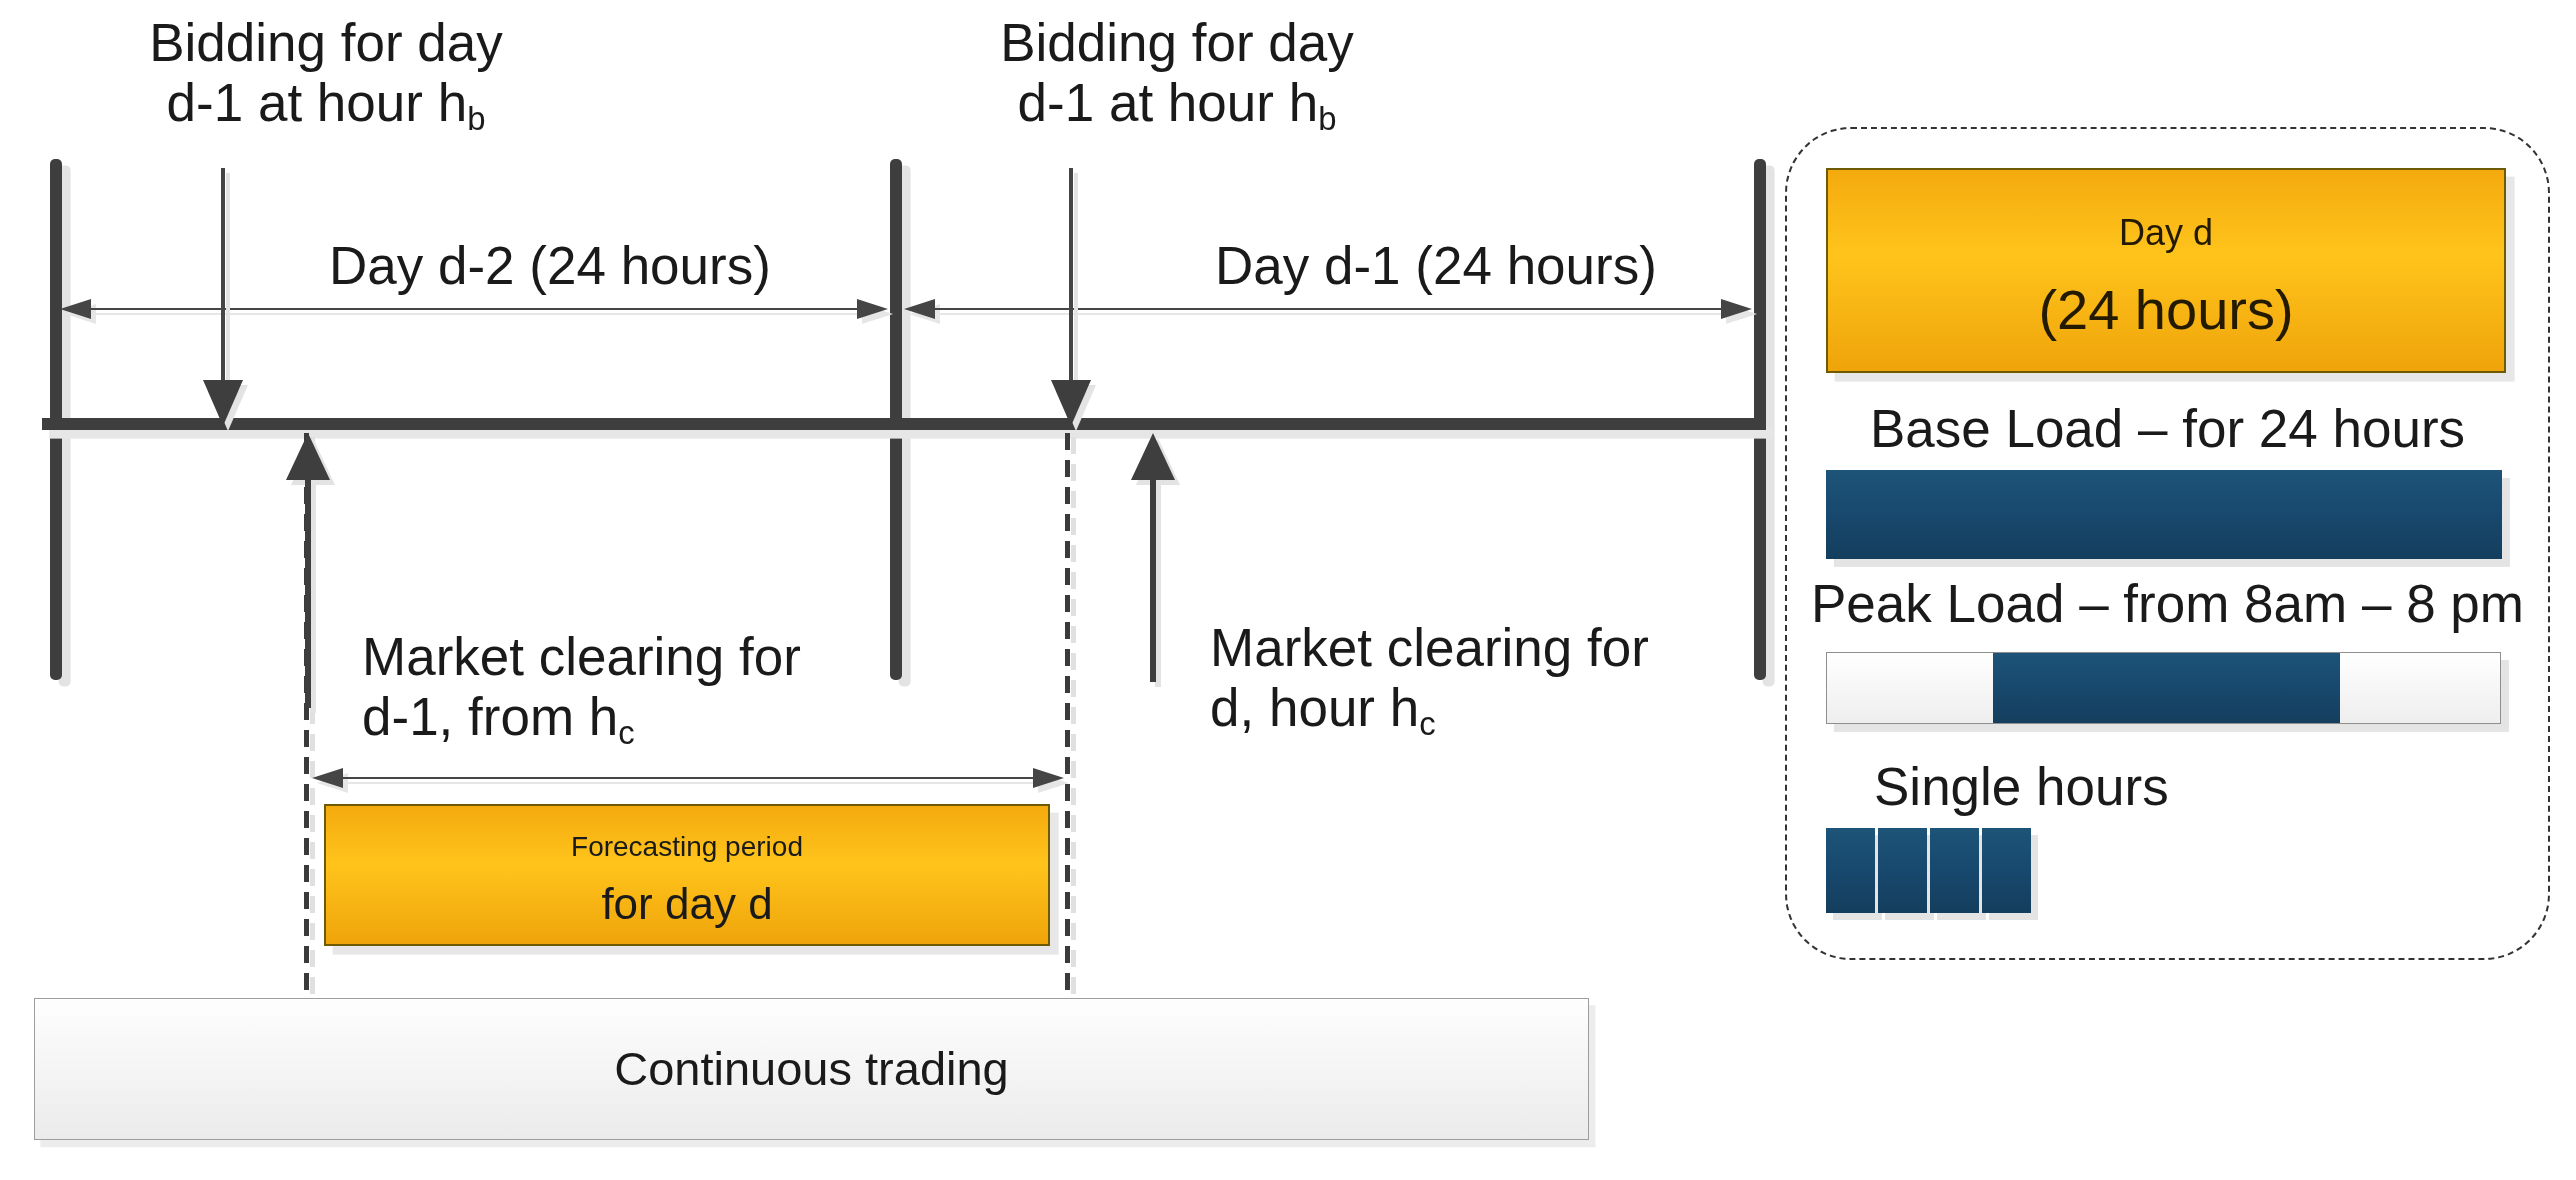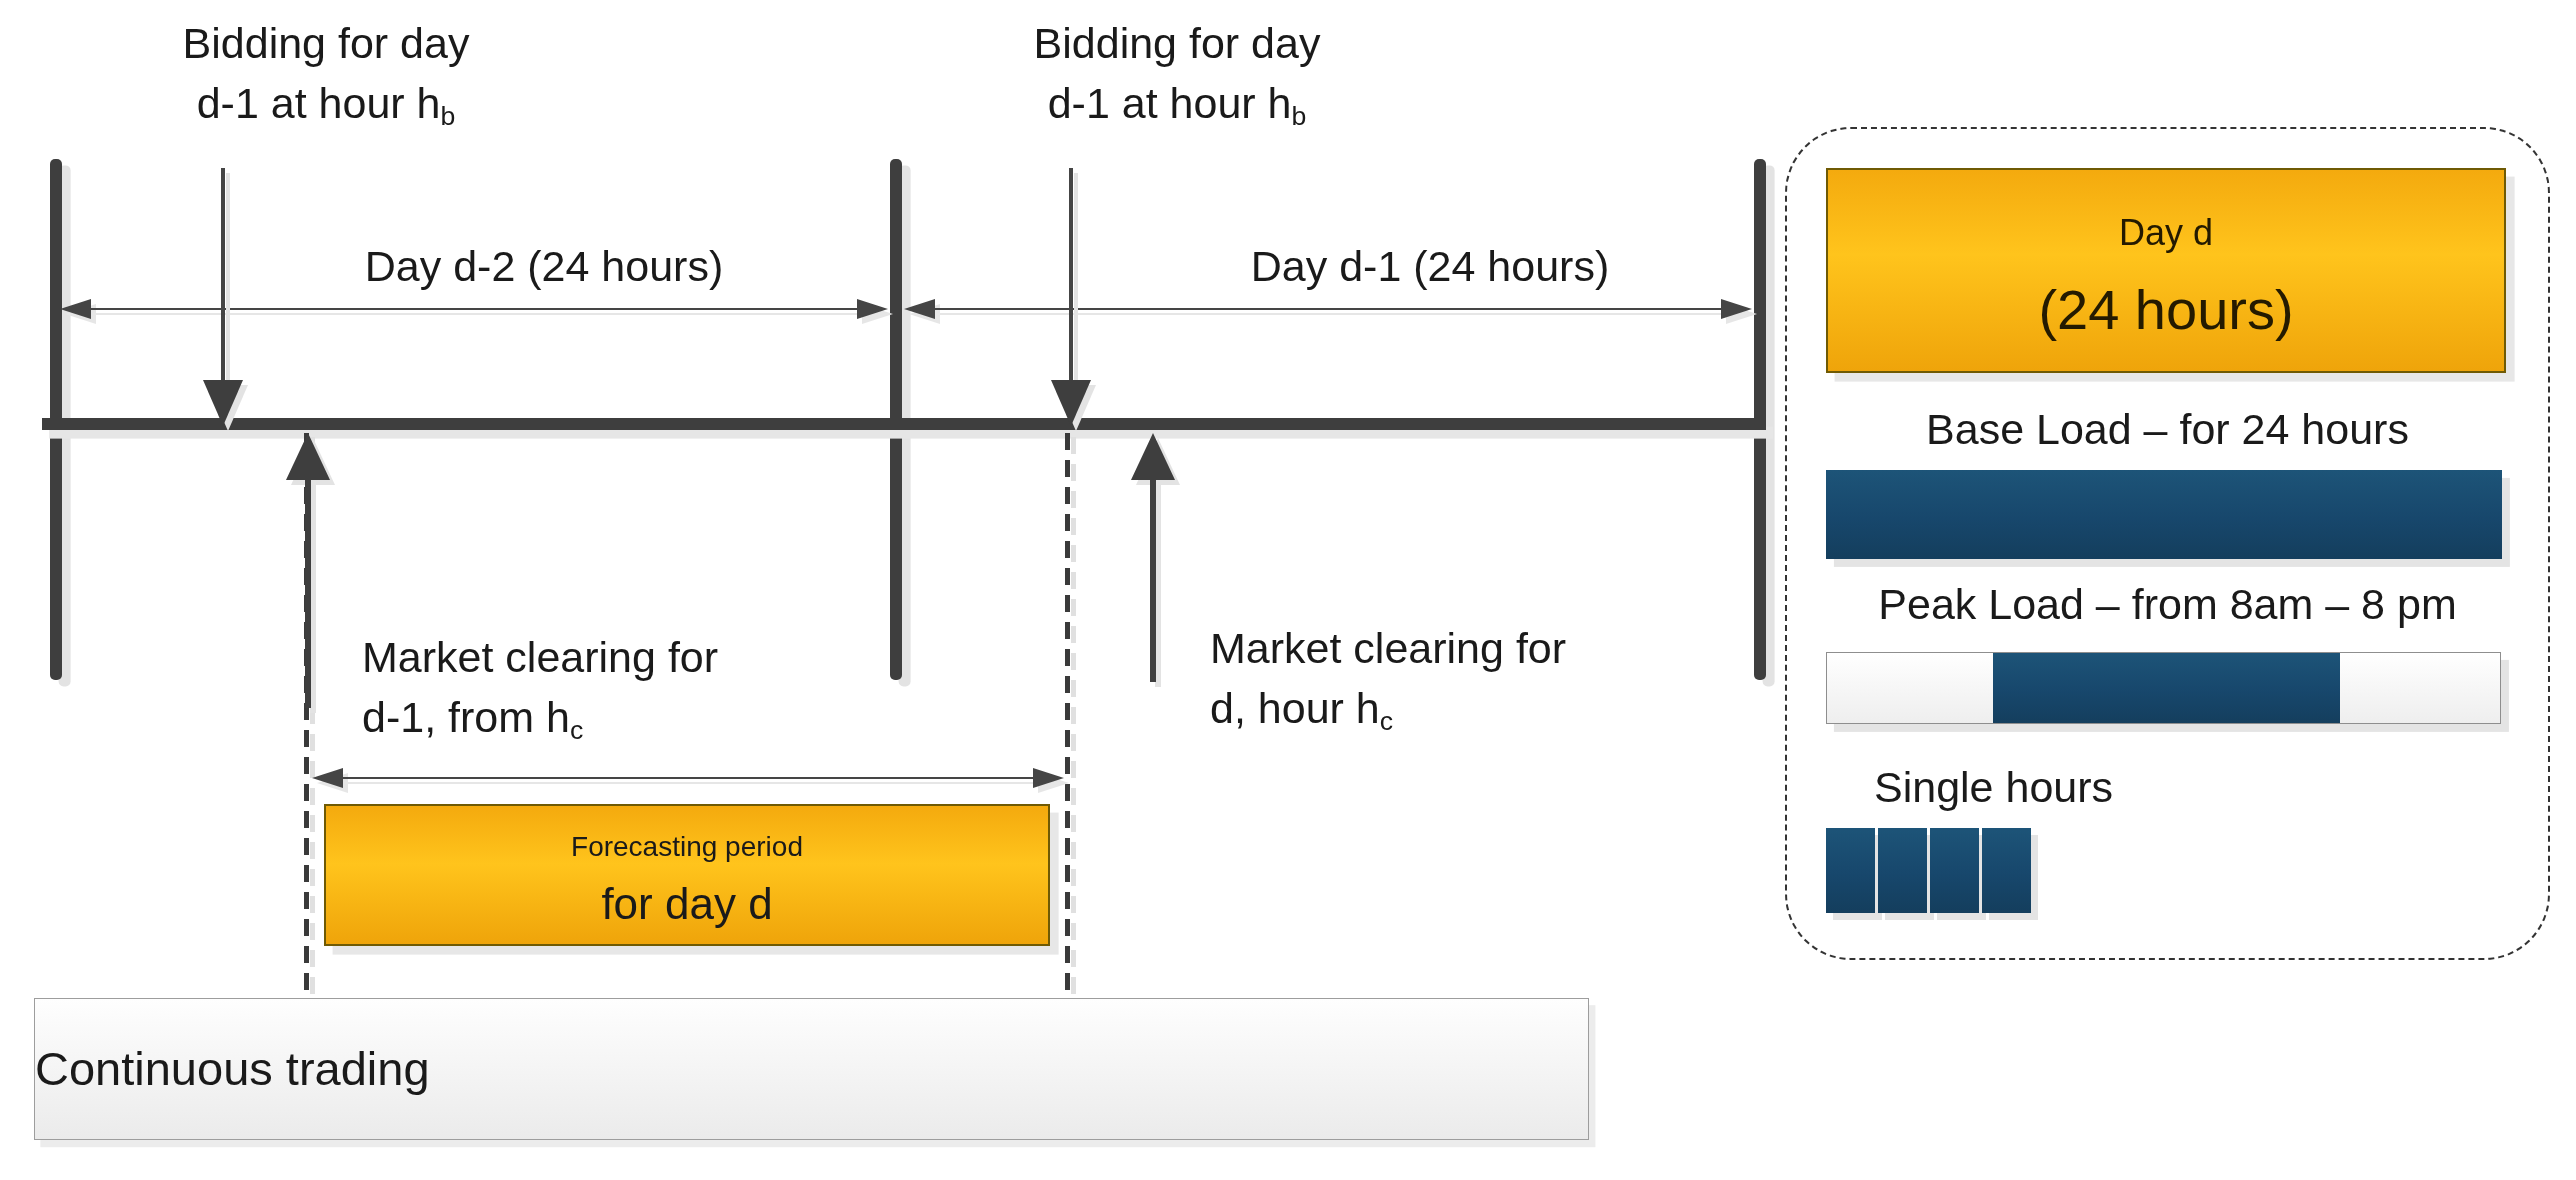--- a/index.html
+++ b/index.html
@@ -2,21 +2,21 @@
 <html style="font-size:11.5px"><head>
 <meta charset="utf-8">
 <style>
   html,body{margin:0;padding:0;background:#ffffff;}
   body{width:2576px;height:1180px;overflow:hidden;position:relative;
        font-family:"Liberation Sans", sans-serif;color:#1a1a1a;}
   .abs{position:absolute;}
   .noselect{user-select:none;}
 
   
-  .lbl{font-size:43px;line-height:60px;color:#1a1a1a;white-space:nowrap;}
+  .lbl{font-size:53px;line-height:60px;color:#1a1a1a;white-space:nowrap;}
   .center{text-align:center;}
   sub{font-size:0.62em;vertical-align:-0.28em;}
 
   
   .vbar{width:11.5px;height:521px;top:159px;background:#3e3e3e;border-radius:5px;
         box-shadow:8.6px 6.4px 0 #e3e3e3;}
   .timeline{left:42px;top:418px;width:1724px;height:11.5px;background:#3e3e3e;
             box-shadow:7.2px 8.6px 0 #e6e6e6;}
 
   
@@ -48,21 +48,21 @@
          background:repeating-linear-gradient(180deg,#3a3a3a 0 16.5px,transparent 16.5px 27px);
          filter:drop-shadow(6.4px 4.3px 0 #e0e0e0);}
 
   
   .goldbox{background:linear-gradient(180deg,#f4aa0e 0%,#ffc41c 42%,#efa40a 100%);
            border:2.1px solid #6f5a04;box-shadow:8.6px 8.6px 0 #e7e7e7;
            display:flex;flex-direction:column;align-items:center;justify-content:center;
            color:#241a00;}
   .graybox{background:linear-gradient(180deg,#fefefe 0%,#ebebeb 100%);
            border:1.4px solid #9d9d9d;box-shadow:6.4px 7.2px 0 #ececec;
-           display:flex;align-items:center;}
+           display:flex;align-items:center;justify-content:center;}
 
   
   .panel{left:1785px;top:127px;width:761px;height:829px;
          border:2.9px dashed #333333;border-radius:66px;background:#ffffff;}
   .bluebar{background:linear-gradient(180deg,#1d5478 0%,#17476c 55%,#143e5d 100%);
            box-shadow:7.9px 7.9px 0 #e4e4e4;}
   .peakbar{background:linear-gradient(180deg,#ffffff 0%,#eeeeee 100%);
            border:1.4px solid #8e8e8e;box-shadow:7.9px 7.9px 0 #e4e4e4;overflow:hidden;}
   .peakseg{position:absolute;top:-1.4px;bottom:-1.4px;
            background:linear-gradient(180deg,#1d5478 0%,#17476c 55%,#143e5d 100%);}

